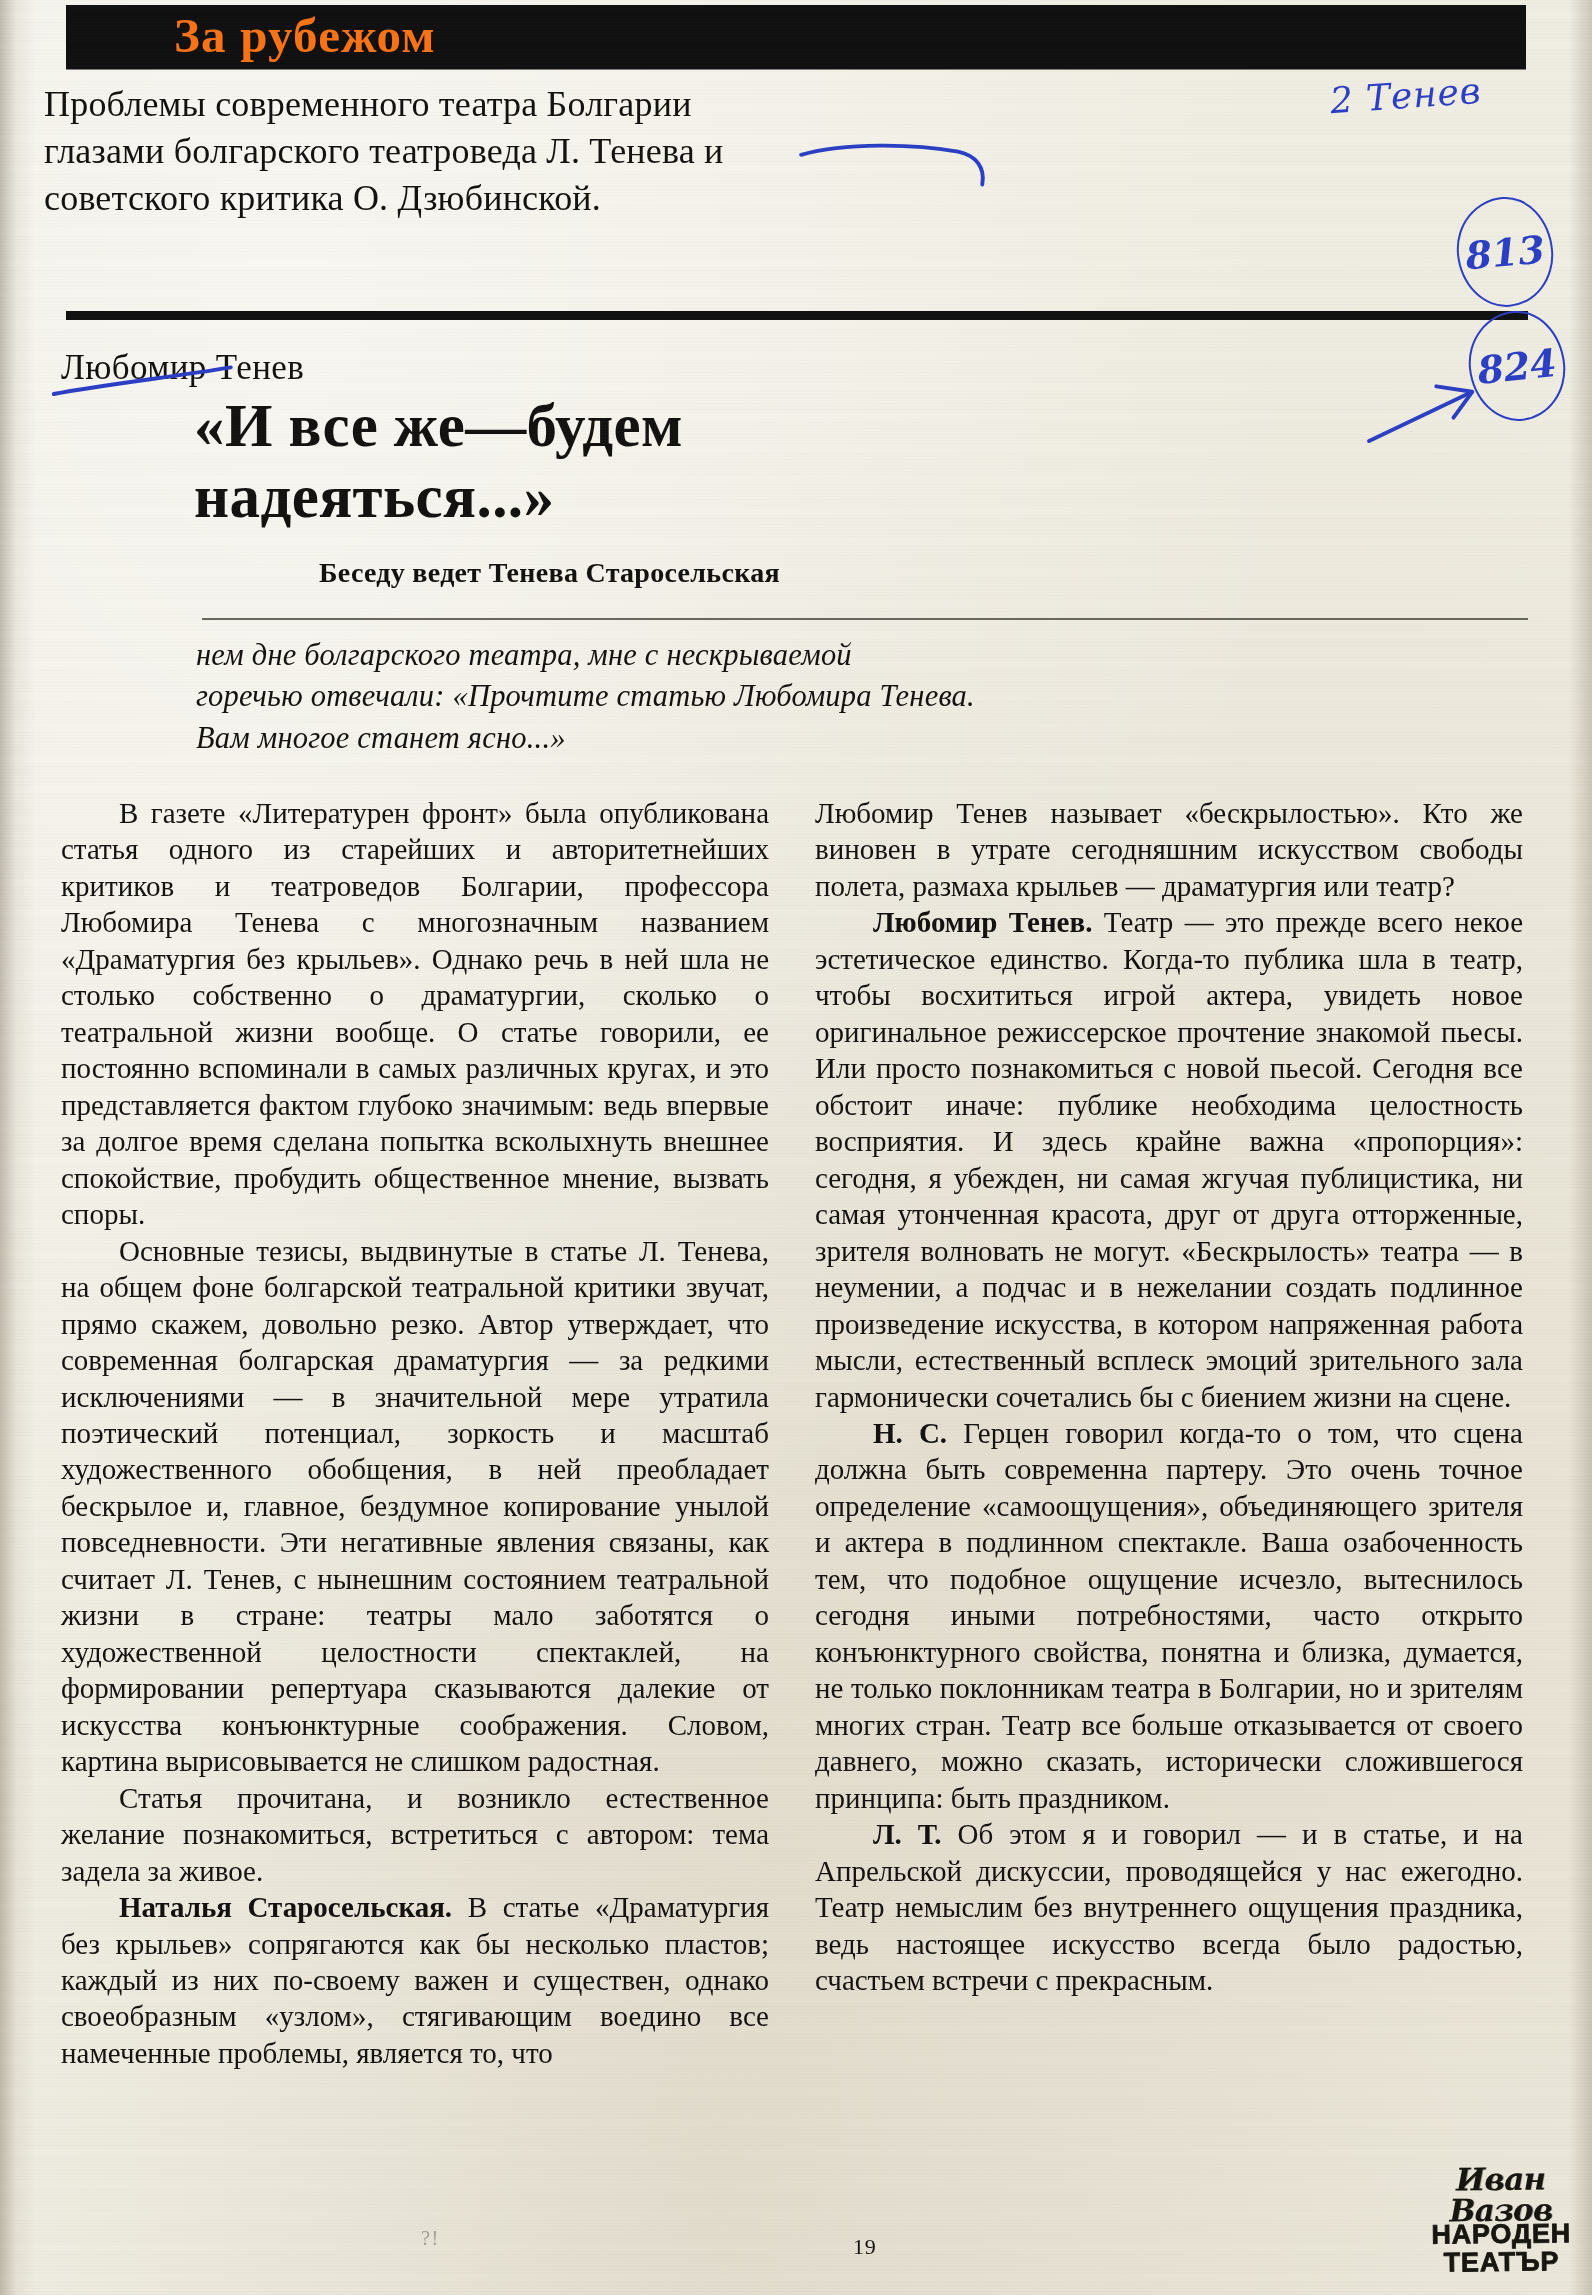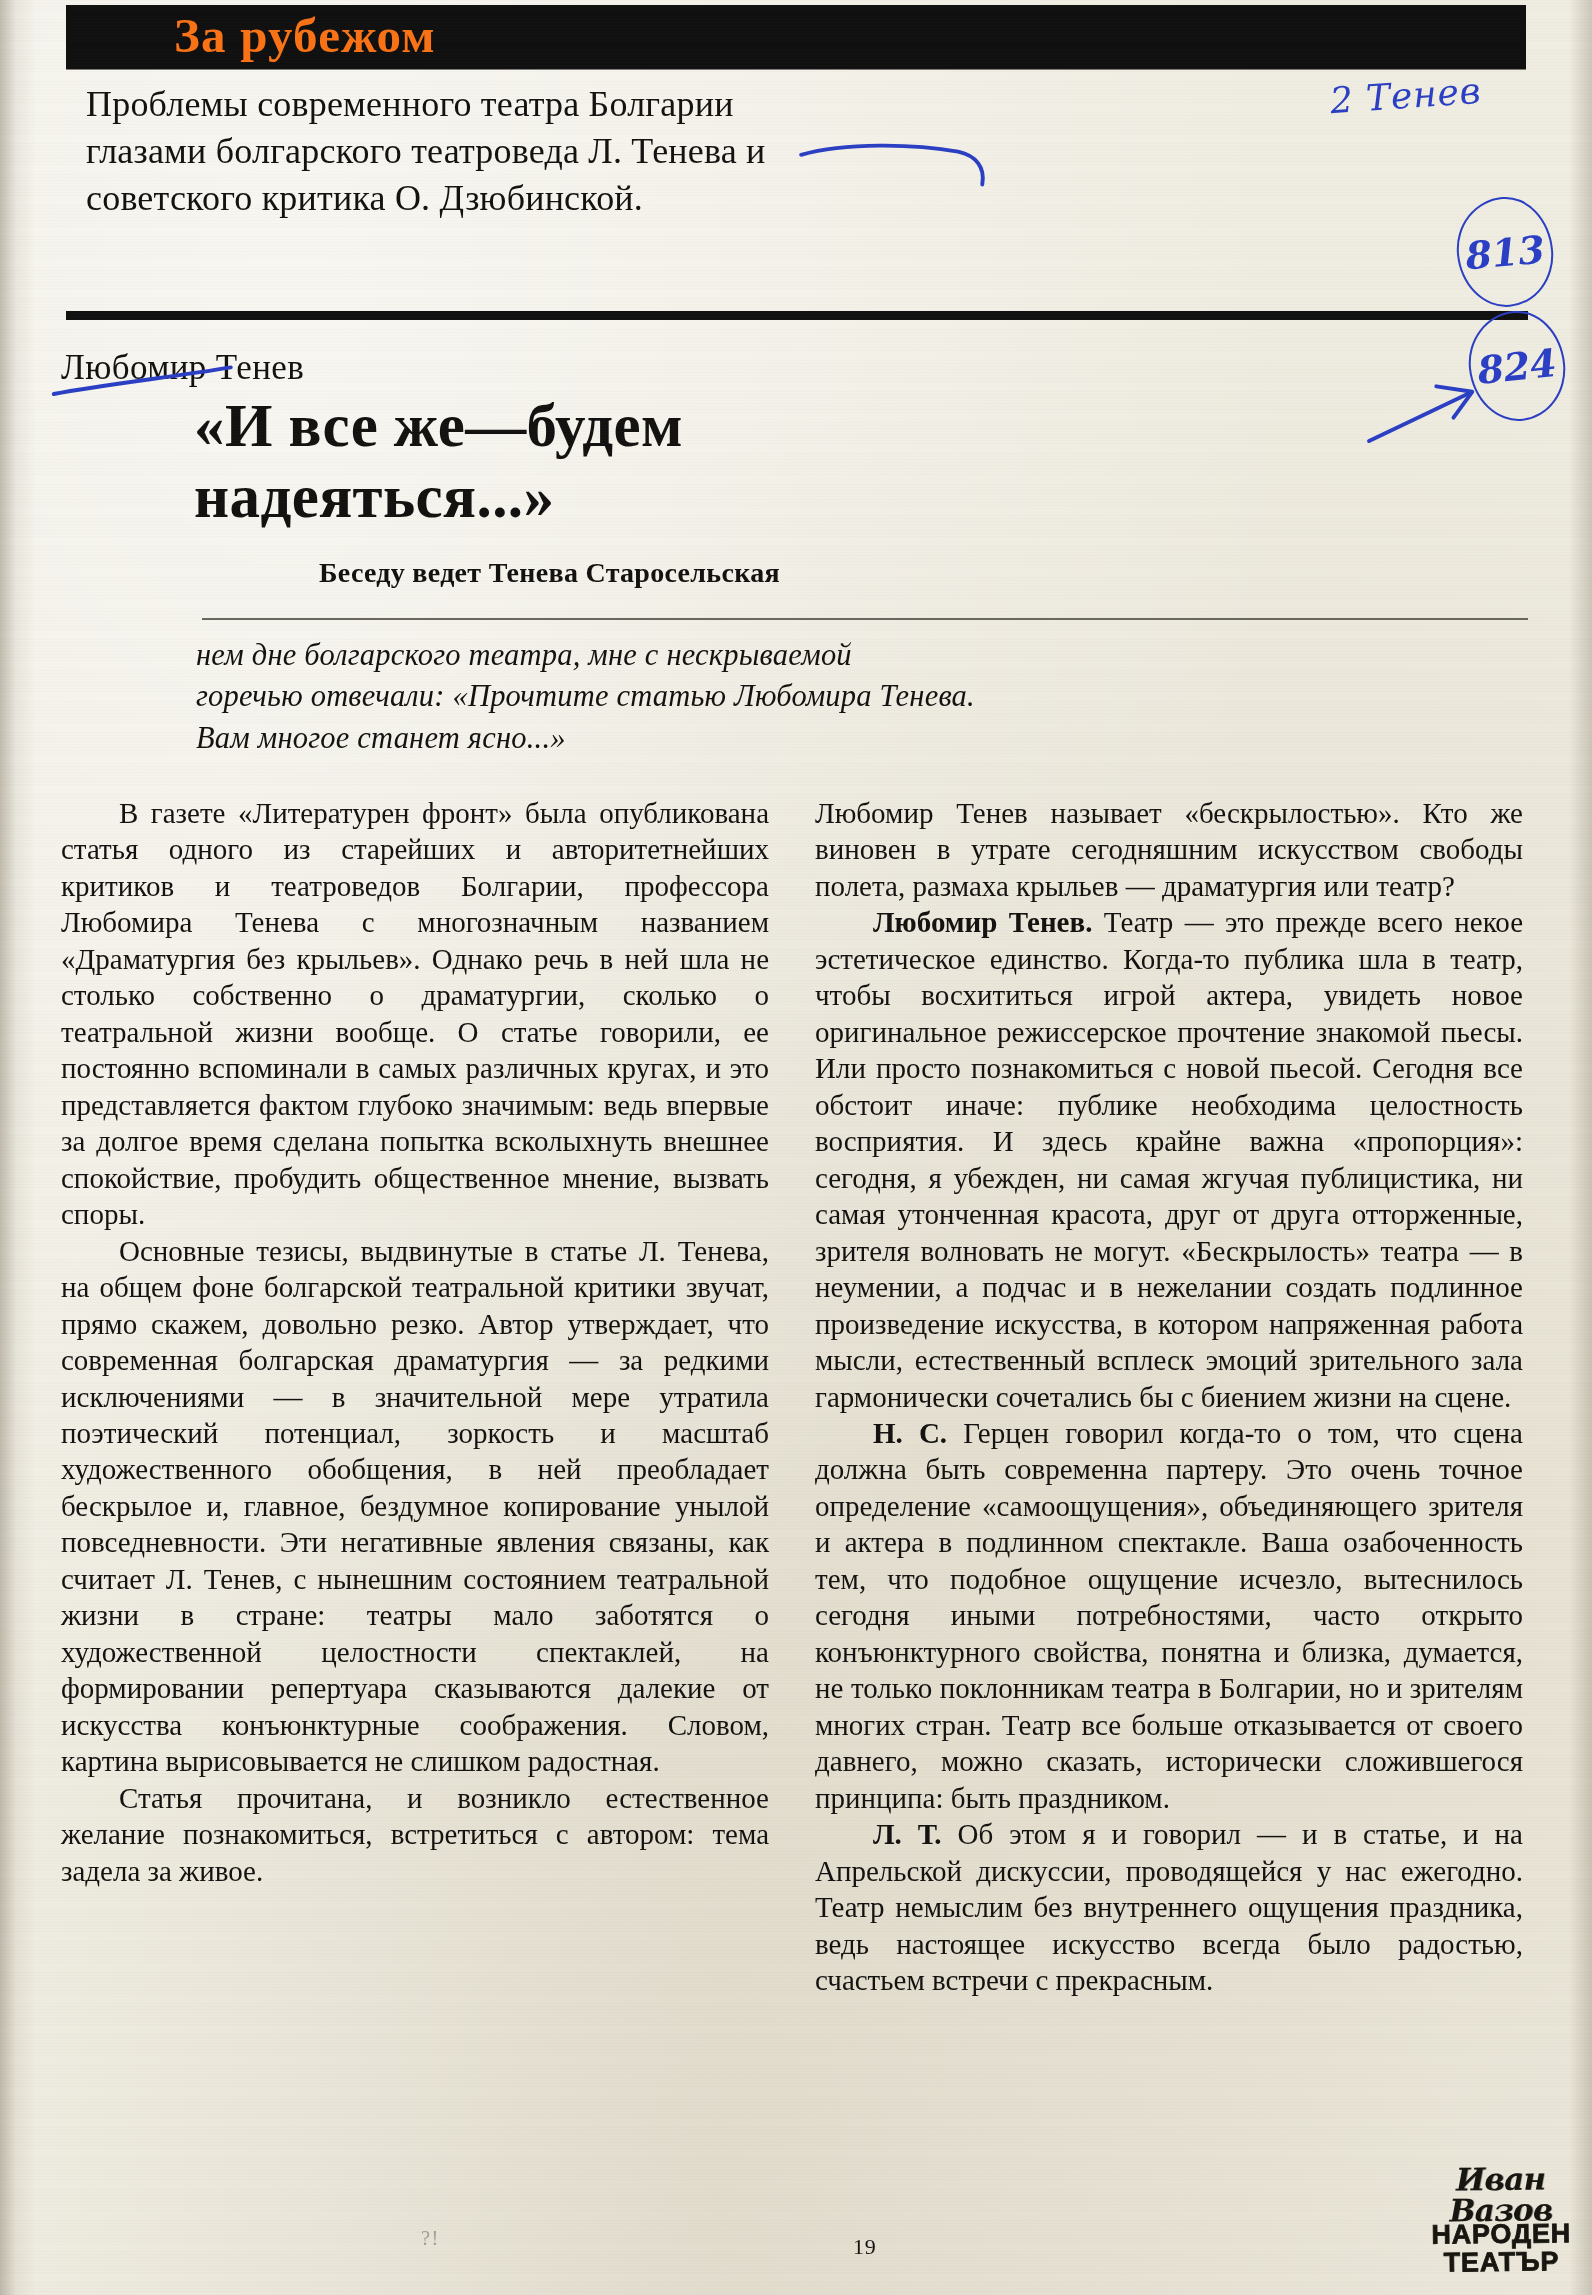--- a/index.html
+++ b/index.html
@@ -80,21 +80,21 @@
   
   .deck {
     position: absolute;
     left: 44px;
     top: 81px;
     width: 1142px;
     font-size: 36px;
     line-height: 1.30;
     letter-spacing: 0.2px;
   }
-  .deck .dline { white-space: nowrap; margin-left: 42px; }
+  .deck .dline { white-space: nowrap; }
   .deck .dline.first { text-indent: 75px; }
 
   .rule-thick {
     position: absolute;
     left: 66px;
     top: 311px;
     width: 1462px;
     height: 8.6px;
     background: #111;
   }
@@ -307,20 +307,21 @@
   <div class="epigraph">
     <span class="eline">нем дне болгарского театра, мне с нескрываемой</span>
     <span class="eline">горечью отвечали: «Прочтите статью Любомира Тенева.</span>
     <span class="eline">Вам многое станет ясно...»</span>
   </div>
 
   <div class="col col-left" id="col-left">
       <p>В газете «Литературен фронт» была опубликована статья одного из старейших и авторитетнейших критиков и театроведов Болгарии, профессора Любомира Тенева с многозначным названием «Драматургия без крыльев». Однако речь в ней шла не столько собственно о драматургии, сколько о театральной жизни вообще. О статье говорили, ее постоянно вспоминали в самых различных кругах, и это представляется фактом глубоко значимым: ведь впервые за долгое время сделана попытка всколыхнуть внешнее спокойствие, пробудить общественное мнение, вызвать споры.</p>
       <p>Основные тезисы, выдвинутые в статье Л. Тенева, на общем фоне болгарской театральной критики звучат, прямо скажем, довольно резко. Автор утверждает, что современная болгарская драматургия — за редкими исключениями — в значительной мере утратила поэтический потенциал, зоркость и масштаб художественного обобщения, в ней преобладает бескрылое и, главное, бездумное копирование унылой повседневности. Эти негативные явления связаны, как считает Л. Тенев, с нынешним состоянием театральной жизни в стране: театры мало заботятся о художественной целостности спектаклей, на формировании репертуара сказываются далекие от искусства конъюнктурные соображения. Словом, картина вырисовывается не слишком радостная.</p>
       <p>Статья прочитана, и возникло естественное желание познакомиться, встретиться с автором: тема задела за живое.</p>
+      <p><b>Наталья Старосельская.</b> В статье «Драматургия без крыльев» сопрягаются как бы несколько пластов; каждый из них по-своему важен и существен, однако своеобразным «узлом», стягивающим воедино все намеченные проблемы, является то, что</p>
     </div>
   <div class="col col-right" id="col-right">
       <p class="cont">Любомир Тенев называет «бескрылостью». Кто же виновен в утрате сегодняшним искусством свободы полета, размаха крыльев — драматургия или театр?</p>
       <p><b>Любомир Тенев.</b> Театр — это прежде всего некое эстетическое единство. Когда-то публика шла в театр, чтобы восхититься игрой актера, увидеть новое оригинальное режиссерское прочтение знакомой пьесы. Или просто познакомиться с новой пьесой. Сегодня все обстоит иначе: публике необходима целостность восприятия. И здесь крайне важна «пропорция»: сегодня, я убежден, ни самая жгучая публицистика, ни самая утонченная красота, друг от друга отторженные, зрителя волновать не могут. «Бескрылость» театра — в неумении, а подчас и в нежелании создать подлинное произведение искусства, в котором напряженная работа мысли, естественный всплеск эмоций зрительного зала гармонически сочетались бы с биением жизни на сцене.</p>
       <p><b>Н. С.</b> Герцен говорил когда-то о том, что сцена должна быть современна партеру. Это очень точное определение «самоощущения», объединяющего зрителя и актера в подлинном спектакле. Ваша озабоченность тем, что подобное ощущение исчезло, вытеснилось сегодня иными потребностями, часто открыто конъюнктурного свойства, понятна и близка, думается, не только поклонникам театра в Болгарии, но и зрителям многих стран. Театр все больше отказывается от своего давнего, можно сказать, исторически сложившегося принципа: быть праздником.</p>
       <p><b>Л. Т.</b> Об этом я и говорил — и в статье, и на Апрельской дискуссии, проводящейся у нас ежегодно. Театр немыслим без внутреннего ощущения праздника, ведь настоящее искусство всегда было радостью, счастьем встречи с прекрасным.</p>
     </div>
 
   <div class="folio">19</div>
   <div class="smudge">?!</div>

